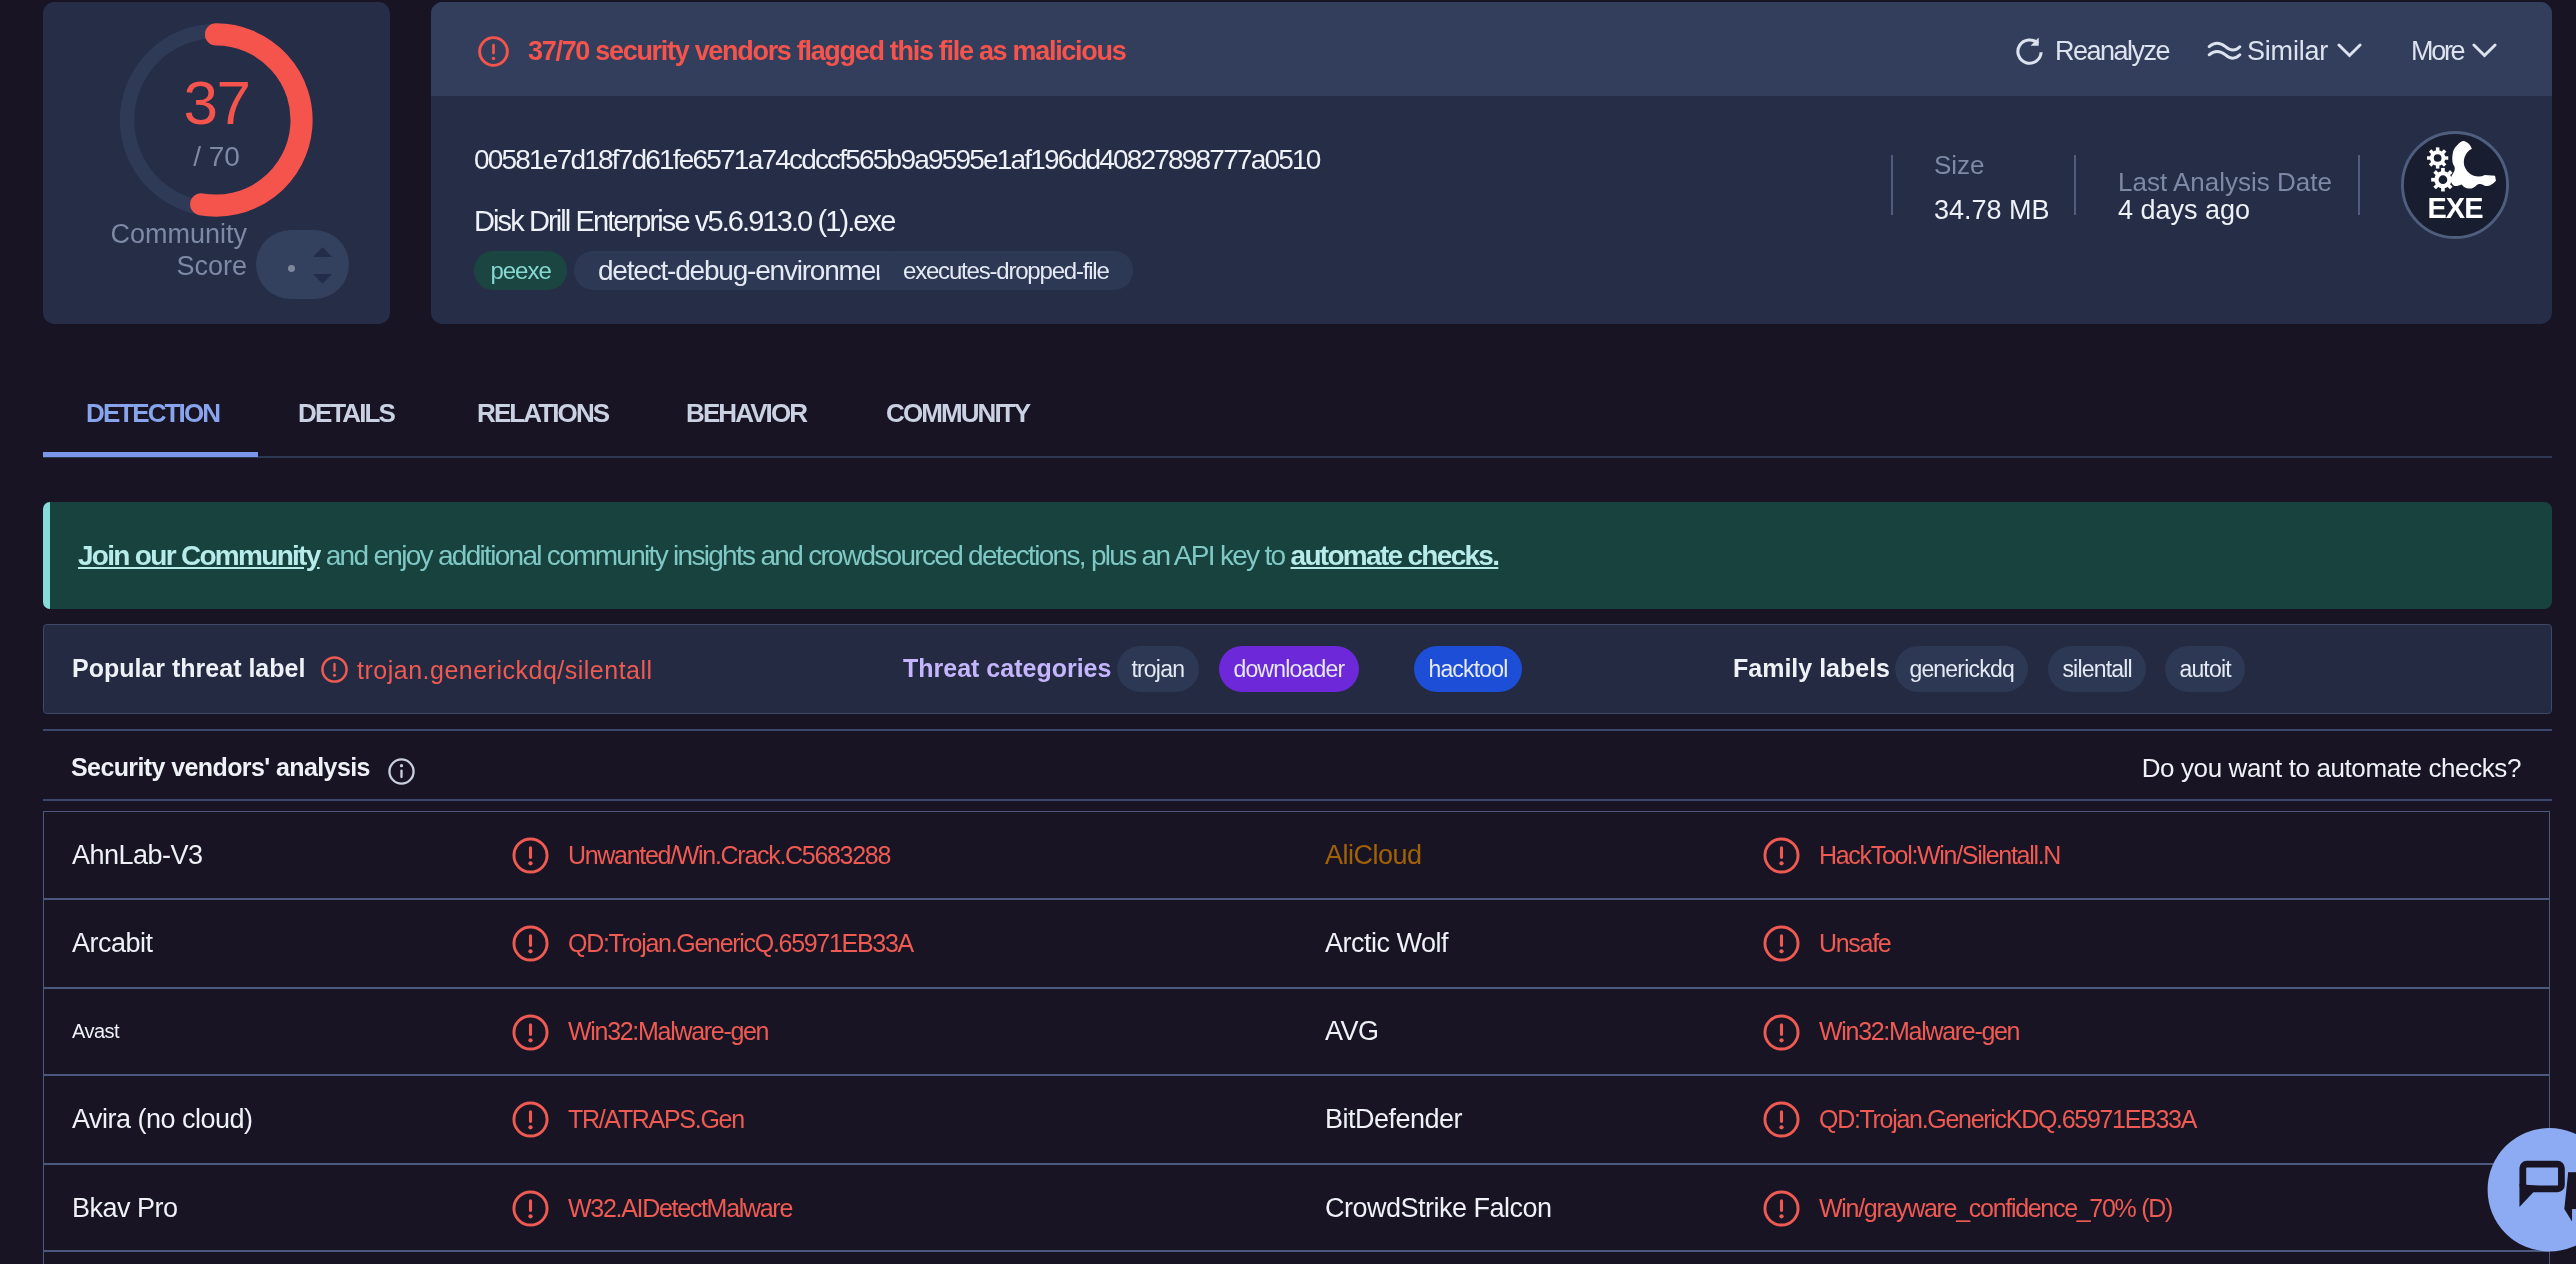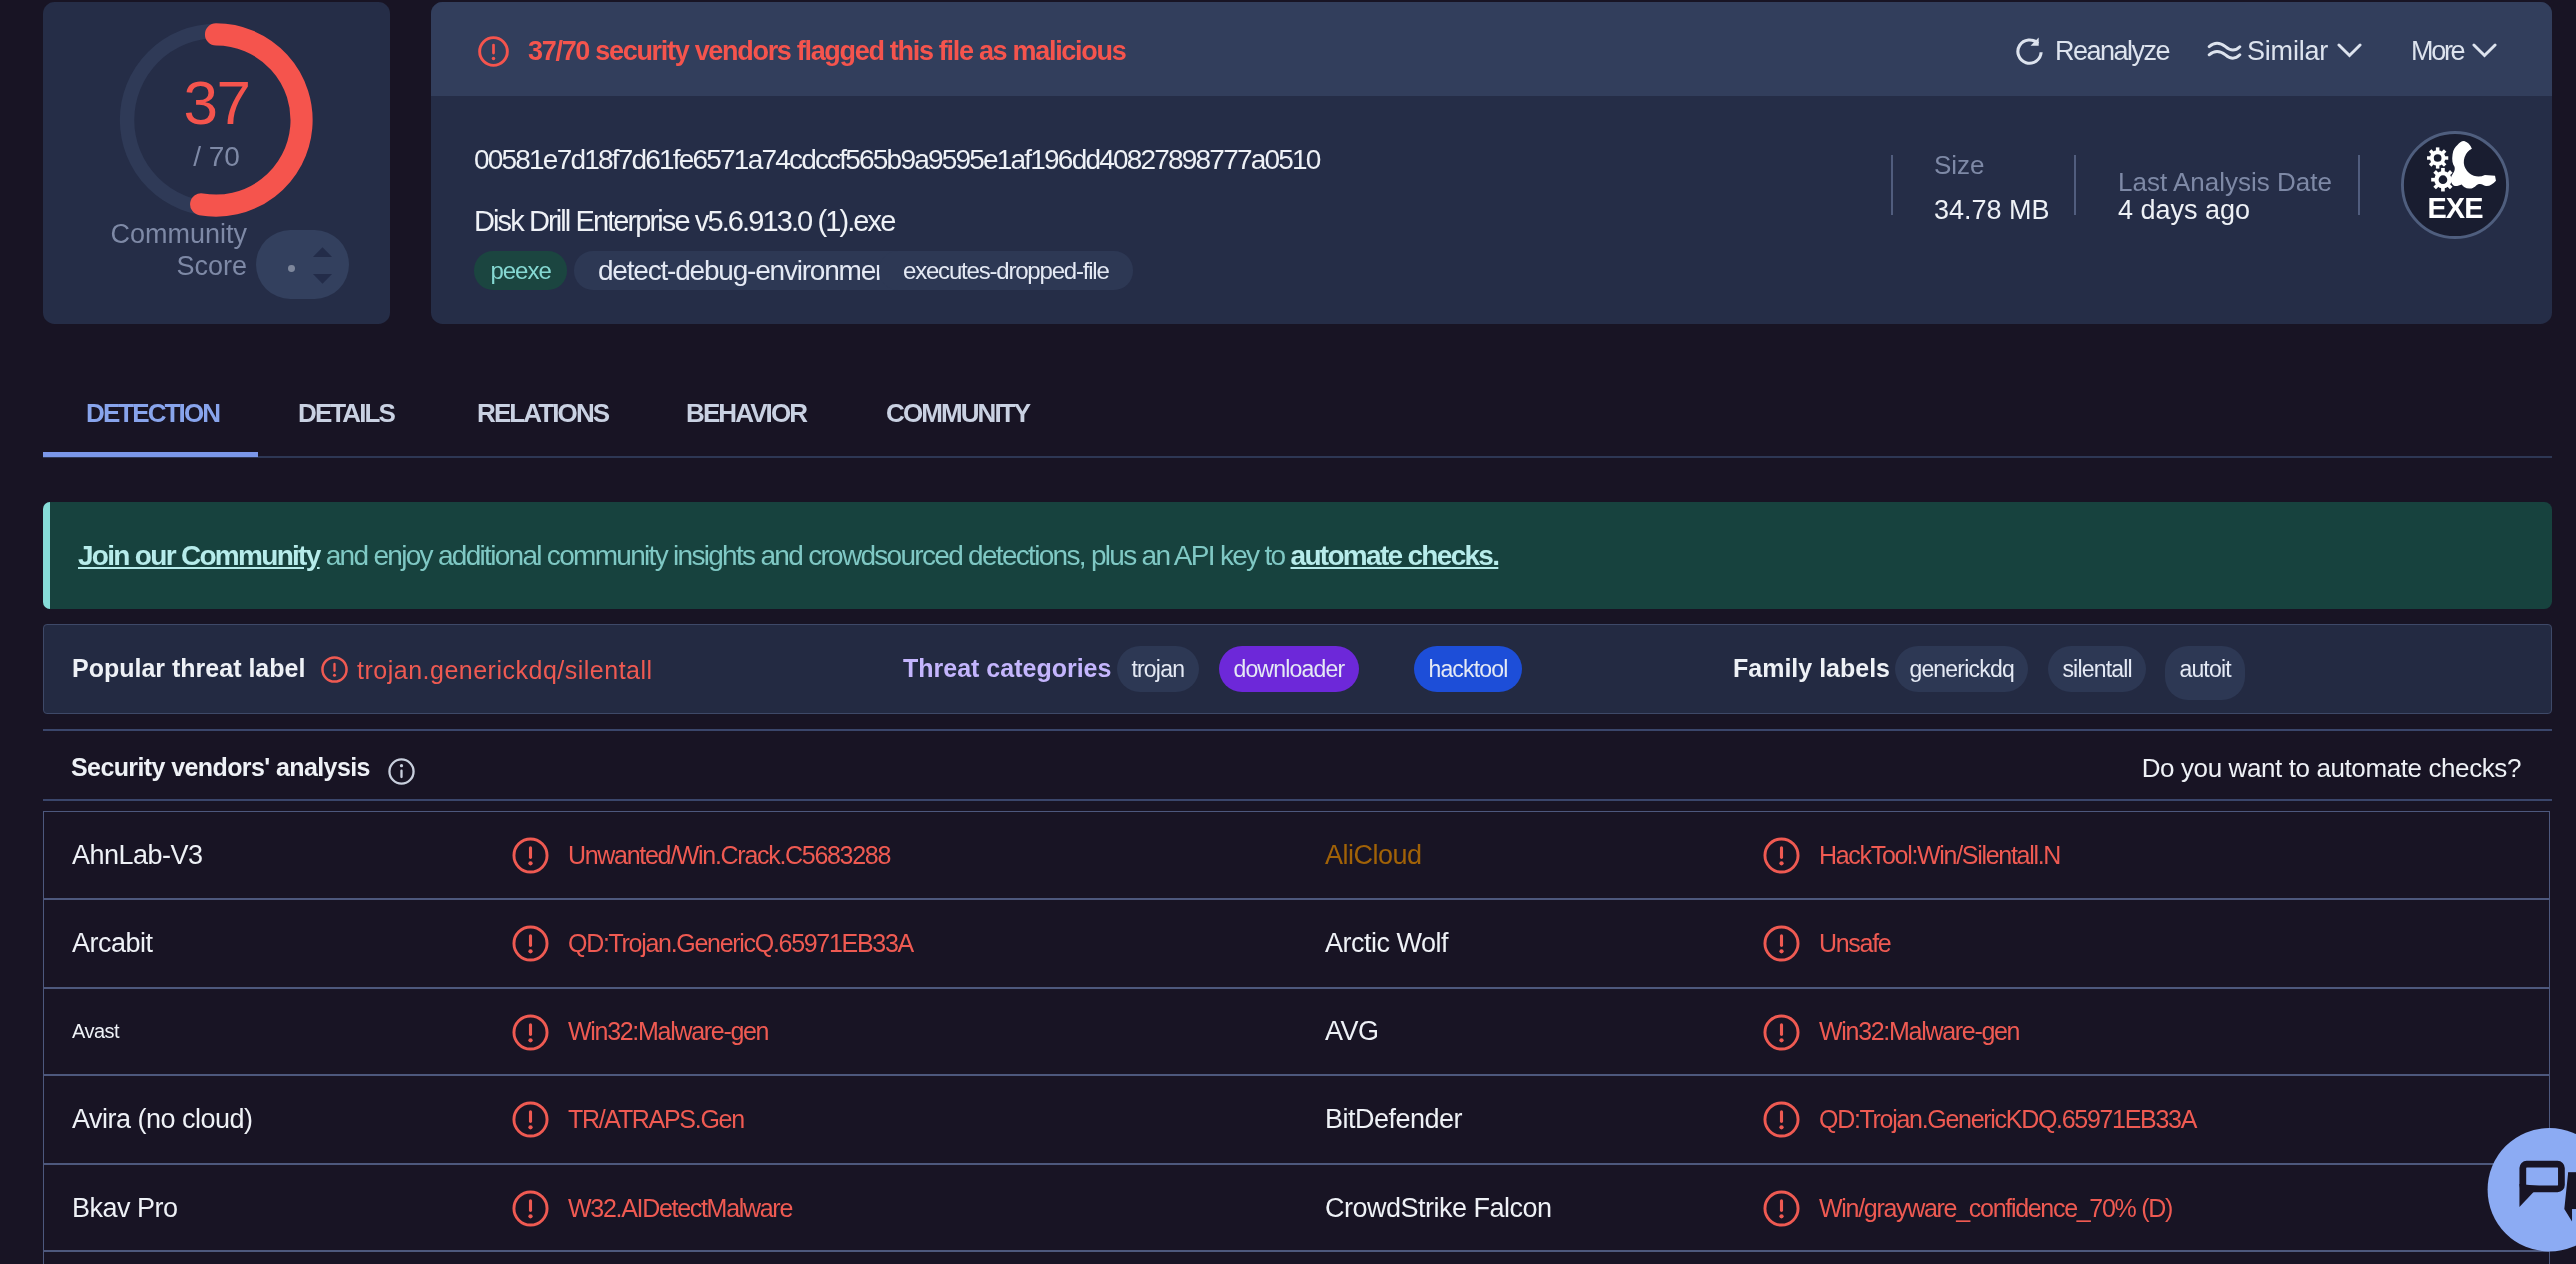--- a/index.html
+++ b/index.html
@@ -138,21 +138,21 @@
   <circle cx="14" cy="20" r="1.6" fill="#ef5a52"></circle>
 </svg>
 <div class="txt" style="left:357px; top:658px; font-size:25px; line-height:25px; letter-spacing:0.5px; color:#ef5a52;">trojan.generickdq/silentall</div>
 <div class="txt" style="left:903px; top:656px; font-size:25px; line-height:25px; font-weight:bold; color:#c4b5fd;">Threat categories</div>
 <div class="txt" style="left:1117px; top:646px; height:46px; background:#2d3854; color:#e4e9f4; font-size:23px; line-height:46px; letter-spacing:-0.8px; border-radius:23px; padding:0 14.4px;">trojan</div>
 <div class="txt" style="left:1219px; top:646px; height:46px; background:#6d28d9; color:#e4e9f4; font-size:23px; line-height:46px; letter-spacing:-0.8px; border-radius:23px; padding:0 14.4px;">downloader</div>
 <div class="txt" style="left:1414px; top:646px; height:46px; background:#1d4ed8; color:#e4e9f4; font-size:23px; line-height:46px; letter-spacing:-0.8px; border-radius:23px; padding:0 14.4px;">hacktool</div>
 <div class="txt" style="left:1733px; top:656px; font-size:25px; line-height:25px; font-weight:bold; color:#eef1f6;">Family labels</div>
 <div class="txt" style="left:1895px; top:646px; height:46px; background:#2d3854; color:#e4e9f4; font-size:23px; line-height:46px; letter-spacing:-0.8px; border-radius:23px; padding:0 14.4px;">generickdq</div>
 <div class="txt" style="left:2048px; top:646px; height:46px; background:#2d3854; color:#e4e9f4; font-size:23px; line-height:46px; letter-spacing:-0.8px; border-radius:23px; padding:0 14.4px;">silentall</div>
-<div class="txt" style="left:2165px; top:646px; height:54px; background:#2d3854; color:#e4e9f4; font-size:23px; line-height:46px; letter-spacing:-0.8px; border-radius:23px; padding:0 14.4px;">autoit</div>
+<div class="txt" style="left:2165px; top:646px; height:46px; background:#2d3854; color:#e4e9f4; font-size:23px; line-height:46px; letter-spacing:-0.8px; border-radius:23px; padding:0 14.4px;">autoit</div>
 
 <div class="abs" style="left:43px; top:729px; width:2509px; height:1.9px; background:#3a466b;"></div>
 <div class="txt" style="left:71px; top:755px; font-size:25px; line-height:25px; font-weight:bold; letter-spacing:-0.6px; color:#eef1f6;">Security vendors' analysis</div>
 <svg class="abs" style="left:388px; top:758px;" width="27" height="27" viewBox="0 0 28 28">
   <circle cx="14" cy="14" r="12.5" fill="none" stroke="#c8cfdd" stroke-width="2.4"></circle>
   <rect x="12.8" y="12" width="2.4" height="9" rx="1.2" fill="#c8cfdd"></rect>
   <circle cx="14" cy="8" r="1.7" fill="#c8cfdd"></circle>
 </svg>
 <div class="txt" style="left:2521px; top:755px; font-size:26px; line-height:26px; letter-spacing:-0.4px; color:#eef1f6; transform:translateX(-100%);">Do you want to automate checks?</div>
 <div class="abs" style="left:43px; top:799px; width:2509px; height:1.9px; background:#3a466b;"></div>

